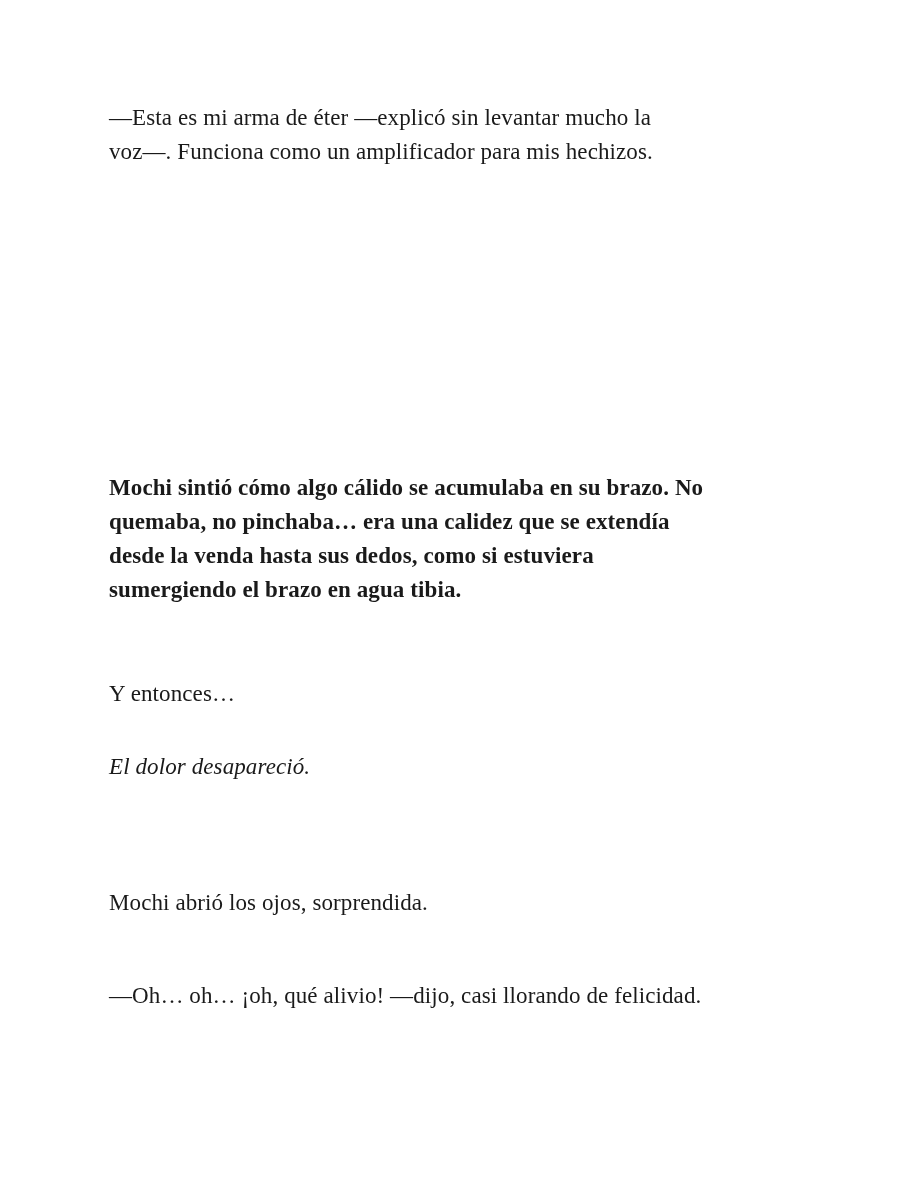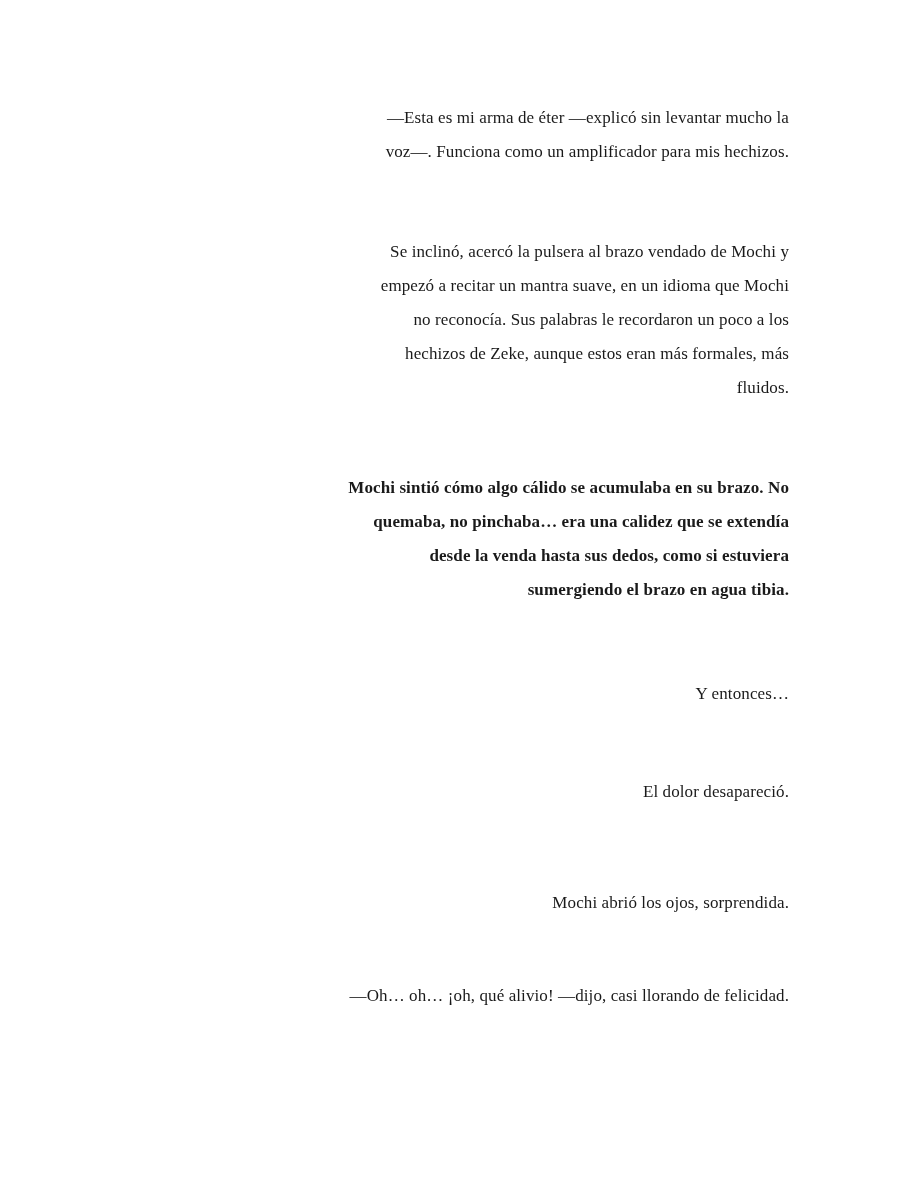--- a/index.html
+++ b/index.html
@@ -20,45 +20,39 @@
       left: 0;
       top: 0;
       width: 900px;
       height: 1200px;
     }
     .para {
       position: absolute;
       left: 109px;
       width: 680px;
       margin: 0;
-      font-size: 17px;
+      font-size: 23px;
       line-height: 34px;
       letter-spacing: 0.1px;
       white-space: pre-line;
-      text-align: right;
     }
     #p1 { top: 101px; }
     #p2 { top: 235px; }
     #p3 { top: 471px; font-weight: bold; }
     #p4 { top: 677px; font-family: Liberation Serif, serif; }
-    #p5 { top: 775px; }
+    #p5 { top: 750px; font-style: italic; }
     #p6 { top: 886px; }
     #p7 { top: 979px; }
   </style>
 </head>
 <body>
 
 <div class="page">
   <p id="p1" class="para">—Esta es mi arma de éter —explicó sin levantar mucho la
 voz—. Funciona como un amplificador para mis hechizos.</p>
-  <p id="p2" class="para">Se inclinó, acercó la pulsera al brazo vendado de Mochi y
-empezó a recitar un mantra suave, en un idioma que Mochi
-no reconocía. Sus palabras le recordaron un poco a los
-hechizos de Zeke, aunque estos eran más formales, más
-fluidos.</p>
   <p id="p3" class="para">Mochi sintió cómo algo cálido se acumulaba en su brazo. No
 quemaba, no pinchaba… era una calidez que se extendía
 desde la venda hasta sus dedos, como si estuviera
 sumergiendo el brazo en agua tibia.</p>
   <p id="p4" class="para">Y entonces…</p>
   <p id="p5" class="para">El dolor desapareció.</p>
   <p id="p6" class="para">Mochi abrió los ojos, sorprendida.</p>
   <p id="p7" class="para">—Oh… oh… ¡oh, qué alivio! —dijo, casi llorando de felicidad.</p>
 </div>
 

